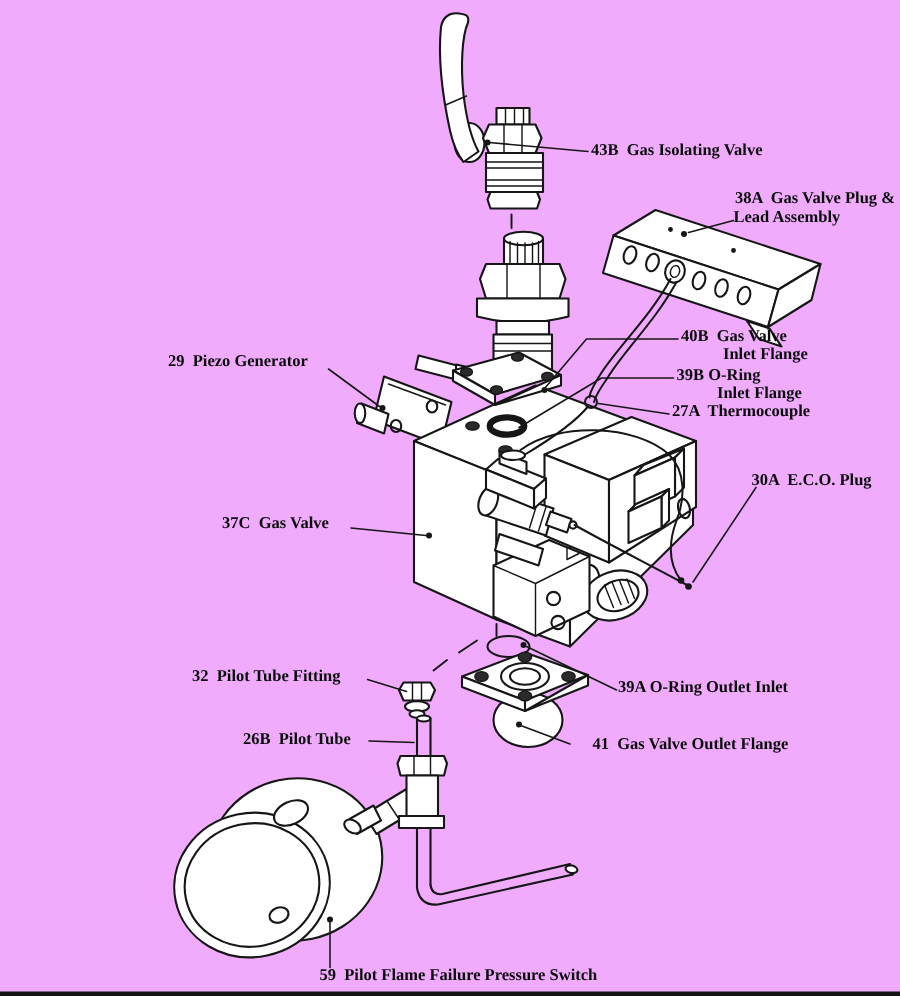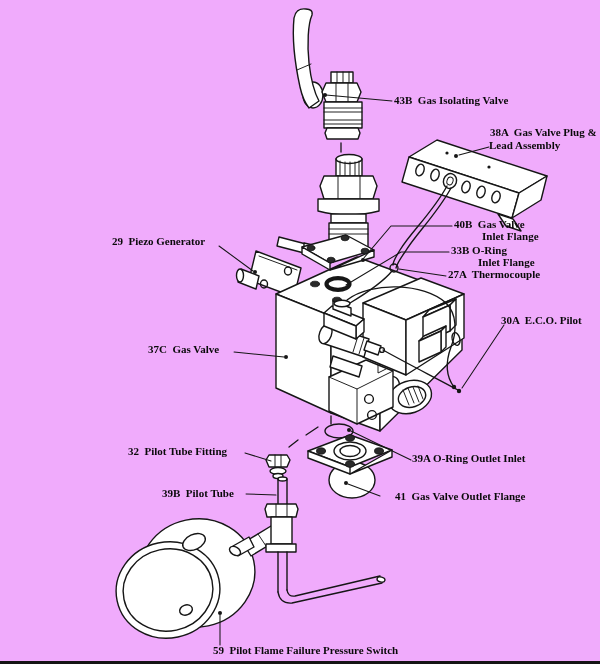--- a/index.html
+++ b/index.html
@@ -216,26 +216,26 @@
     <path class="leader" d="M220,645 L220,615"></path>
         <circle cx="220" cy="613" r="2" class="dot"></circle>
   </g>
 </svg>
 
   <div class="label" style="left:394px;top:95px;">43B  Gas Isolating Valve</div>
   <div class="label" style="left:490px;top:127px;">38A  Gas Valve Plug &amp;</div>
   <div class="label" style="left:489px;top:140px;">Lead Assembly</div>
   <div class="label" style="left:454px;top:219px;">40B  Gas Valve</div>
   <div class="label" style="left:482px;top:231px;">Inlet Flange</div>
-  <div class="label" style="left:451px;top:245px;">33B O-Ring</div>
+  <div class="label" style="left:451px;top:245px;">39B O-Ring</div>
   <div class="label" style="left:478px;top:257px;">Inlet Flange</div>
   <div class="label" style="left:448px;top:269px;">27A  Thermocouple</div>
-  <div class="label" style="left:501px;top:315px;">30A  E.C.O. Pilot</div>
+  <div class="label" style="left:501px;top:315px;">30A  E.C.O. Plug</div>
   <div class="label" style="left:112px;top:236px;">29  Piezo Generator</div>
   <div class="label" style="left:148px;top:344px;">37C  Gas Valve</div>
   <div class="label" style="left:128px;top:446px;">32  Pilot Tube Fitting</div>
-  <div class="label" style="left:162px;top:488px;">39B  Pilot Tube</div>
+  <div class="label" style="left:162px;top:488px;">26B  Pilot Tube</div>
   <div class="label" style="left:412px;top:453px;">39A O-Ring Outlet Inlet</div>
   <div class="label" style="left:382px;top:491px;margin-left:13px;">41  Gas Valve Outlet Flange</div>
   <div class="label" style="left:213px;top:645px;">59  Pilot Flame Failure Pressure Switch</div>
 
   <div id="bottom-strip"></div>
 </div>
 
 </body></html>

